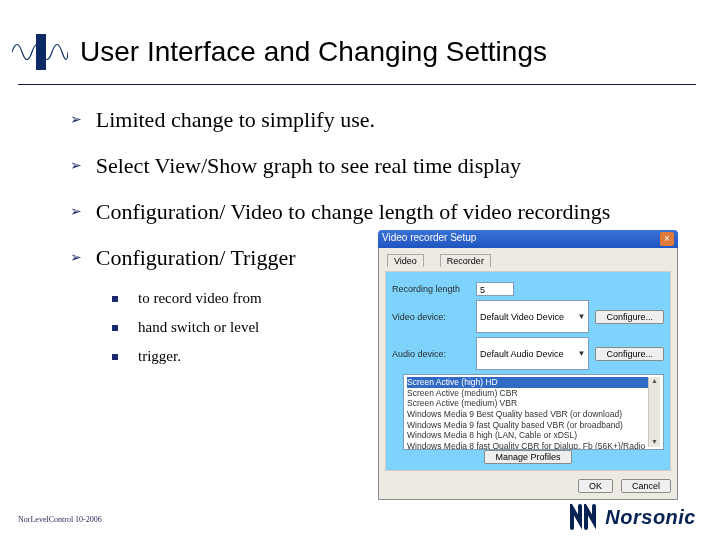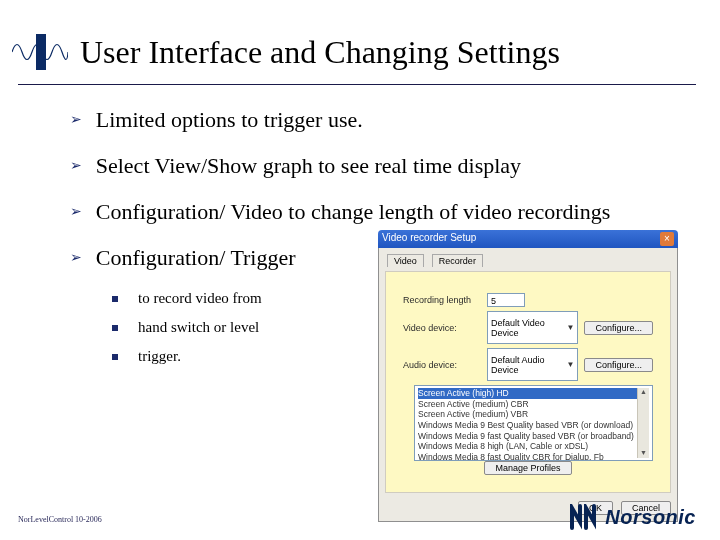--- a/index.html
+++ b/index.html
@@ -3,39 +3,39 @@
 <meta charset="utf-8">
 <style>
   * { box-sizing: border-box; margin: 0; padding: 0; }
   html, body { width: 720px; height: 540px; font-family: "Times New Roman", Times, serif; background: #fff; color: #000; overflow: hidden; }
   .slide { width: 720px; height: 540px; position: relative; }
 
   
   .title-row { position: absolute; top: 30px; left: 0; right: 20px; height: 44px; display: flex; align-items: center; }
   .title-icon-wrap { width: 80px; display: flex; justify-content: center; }
   .title-icon svg { display: block; }
-  .title { font-size: 32px; font-family: Liberation Serif, serif; font-weight: 400; }
+  .title { font-size: 28px; font-family: Liberation Sans, sans-serif; font-weight: 400; }
   .rule { position: absolute; top: 84px; left: 18px; right: 24px; height: 1px; background: #1a1a4a; }
 
   
   .body { position: absolute; top: 106px; left: 70px; right: 30px; }
   .b1 { display: flex; gap: 14px; margin-bottom: 18px; font-size: 22px; line-height: 1.25; }
   .b1 .mark { color: #1b2a6b; font-size: 14px; line-height: 28px; }
   .b2list { margin-top: 6px; }
   .b2 { display: flex; gap: 20px; margin: 12px 0 12px 42px; font-size: 15px; }
   .b2 .mark2 { width: 6px; height: 6px; background: #1b2a6b; margin-top: 6px; flex: 0 0 auto; }
 
   
   .dialog { position: absolute; top: 230px; left: 378px; width: 300px; font-family: Tahoma, Arial, sans-serif; color: #000; }
   .dlg-titlebar { background: linear-gradient(#3a72d8,#1f55c0); color: #fff; font-size: 10px; padding: 2px 4px; display: flex; justify-content: space-between; align-items: flex-start; border-radius: 4px 4px 0 0; }
   .dlg-close { width: 14px; height: 14px; background: #e07a3a; display: flex; align-items: center; justify-content: center; border-radius: 2px; color: #fff; font-size: 10px; line-height: 1; }
   .dlg-body { background: #eceae3; border: 1px solid #8f8f8f; border-top: none; padding: 4px 6px 6px; font-size: 9px; }
-  .tabs { display: flex; gap: 8px; padding: 2px 2px 4px; align-items: center; }
+  .tabs { display: flex; gap: 16px; padding: 2px 2px 4px; align-items: center; }
   .tab { background: #eceae3; border: 1px solid #a9a9a9; border-bottom: none; padding: 1px 6px; font-size: 9px; }
-  .panel { background: #fef9c3; border: 1px solid #d0ccc0; padding: 17px; }
+  .panel { background: #7dd3fc; border: 1px solid #d0ccc0; padding: 6px; }
   .row { display: flex; align-items: center; gap: 6px; margin: 4px 0; }
   .lbl { width: 78px; color: #2b2b2b; font-size: 9px; }
   .field { background: #fff; border: 1px solid #7f9db9; height: 14px; flex: 0 0 auto; }
   .field.num { width: 38px; }
   .drop { background: #fff; border: 1px solid #7f9db9; height: 33px; flex: 1; display: flex; align-items: center; padding: 0 3px; font-size: 9px; justify-content: space-between; }
   .drop .chev { font-size: 8px; color: #333; }
   .btn { background: #efefef; border: 1px solid #8a8a8a; padding: 1px 10px; font-size: 9px; border-radius: 2px; }
   .listbox { background: #fff; border: 1px solid #7f9db9; height: 76px; overflow: hidden; padding: 2px 3px; font-size: 8.5px; color: #333; line-height: 1.25; display: flex; margin-left: 11px; }
   .listbox-items { flex: 1; }
   .sel { background: #316ac5; color: #fff; }
@@ -62,21 +62,21 @@
         </svg>
       </span>
     </div>
     <h1 class="title">User Interface and Changing Settings</h1>
   </div>
   <div class="rule"></div>
 
   <div class="body">
     <div class="b1">
         <span class="mark">➢</span>
-        <span>Limited options to trigger use.</span>
+        <span>Limited change to simplify use.</span>
       </div>
     <div class="b1">
         <span class="mark">➢</span>
         <span>Select View/Show graph to see real time display</span>
       </div>
     <div class="b1">
         <span class="mark">➢</span>
         <span>Configuration/ Video to change length of video recordings</span>
       </div>
     <div class="b1">

